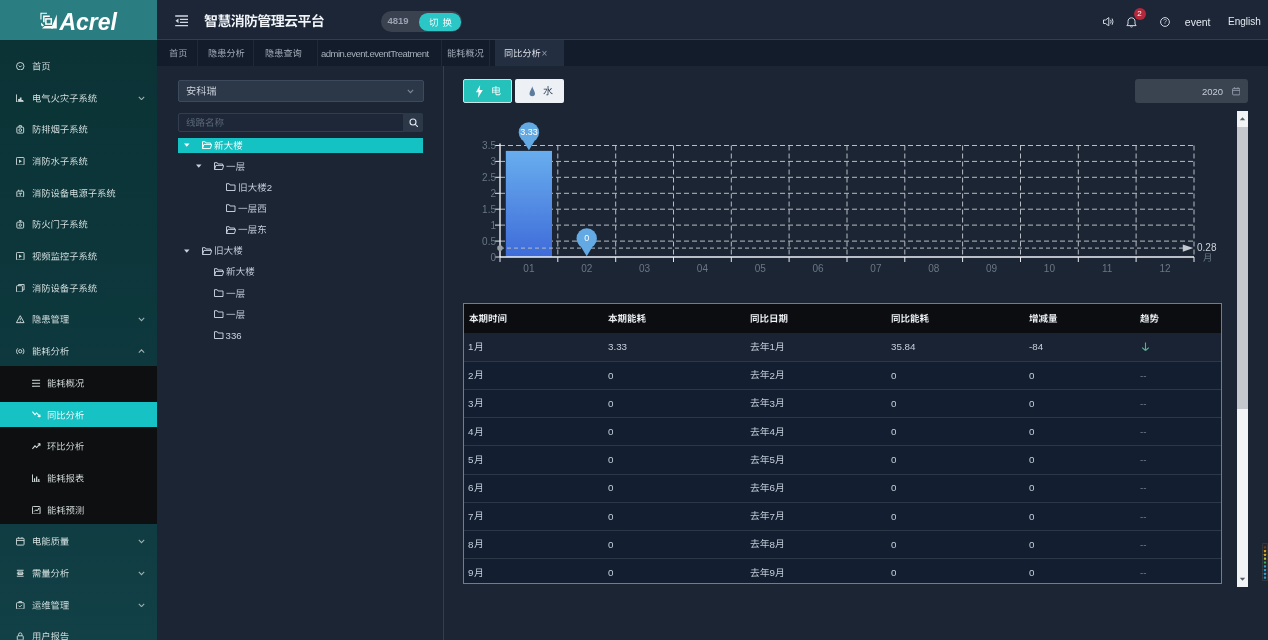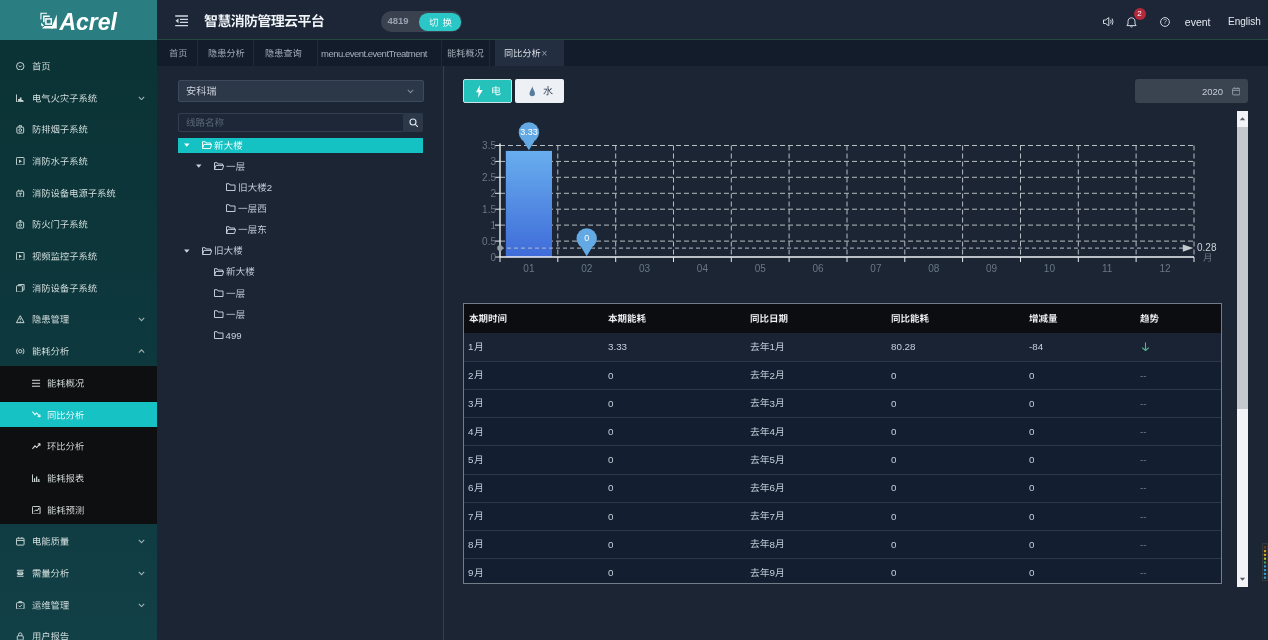--- a/index.html
+++ b/index.html
@@ -87,21 +87,21 @@
     </g>
   </svg>
 <svg style="position:absolute;left:446.8px;top:45.8px;overflow:visible" width="39" height="13">
     <g transform="translate(0,10.6) scale(0.009200,-0.009200)" fill="#a5afbb">
       <use href="#g19r" x="0"></use>
       <use href="#g20r" x="1000"></use>
       <use href="#g21r" x="2000"></use>
       <use href="#g22r" x="3000"></use>
     </g>
   </svg>
-<div class="abs" style="left:321px;top:48.2px;font:9.5px 'Liberation Sans';color:#a5afbb;letter-spacing:-0.5px">menu.event.eventTreatment</div>
+<div class="abs" style="left:321px;top:48.2px;font:9.5px 'Liberation Sans';color:#a5afbb;letter-spacing:-0.5px">admin.event.eventTreatment</div>
 <svg style="position:absolute;left:503.9px;top:45.8px;overflow:visible" width="39" height="13">
     <g transform="translate(0,10.6) scale(0.009200,-0.009200)" fill="#e9eef4">
       <use href="#g23r" x="0"></use>
       <use href="#g24r" x="1000"></use>
       <use href="#g15r" x="2000"></use>
       <use href="#g16r" x="3000"></use>
     </g>
   </svg>
 <div class="abs" style="left:541.5px;top:47.5px;font:10px 'Liberation Sans';color:#8f99a6">×</div>
 <div class="abs" style="left:0;top:40px;width:157px;height:600px;background:linear-gradient(180deg,#0b3336 0%,#0d383d 55%,#114046 100%)"></div>
@@ -498,21 +498,21 @@
   </svg>
 <svg style="position:absolute;left:225.6px;top:306.7px;overflow:visible" width="21" height="13">
     <g transform="translate(0,11.0) scale(0.009600,-0.009600)" fill="#c9d3df">
       <use href="#g70r" x="0"></use>
       <use href="#g71r" x="1000"></use>
     </g>
   </svg>
 <svg class="abs" style="left:213.5px;top:331.2px" width="10.5" height="8.5" viewBox="0 0 10.5 8.5" stroke-width="0.95">
     <path d="M0.5 7.5 V0.7 H3.2 L4.1 2 H9 V7.5 Z" fill="none" stroke="#c9d3df"></path>
   </svg>
-<div class="abs" style="left:225.6px;top:330.1px;font:9.6px 'Liberation Sans';color:#c9d3df">499</div>
+<div class="abs" style="left:225.6px;top:330.1px;font:9.6px 'Liberation Sans';color:#c9d3df">336</div>
 <div class="abs" style="left:463px;top:79px;width:49px;height:24px;background:#25c2bb;border:1px solid #cfe3e6;border-radius:2px"></div>
 <svg class="abs" style="left:475px;top:85px" width="8.6" height="12.7" viewBox="0 0 8.6 12.7">
 <path d="M5.2 0 L0.9 7.2 H3.6 L3 12.7 L7.8 5 H4.5 Z" fill="#fff"></path>
   </svg>
 <svg style="position:absolute;left:491.3px;top:83.4px;overflow:visible" width="12" height="14">
     <g transform="translate(0,11.5) scale(0.010000,-0.010000)" fill="#fff">
       <use href="#g25r" x="0"></use>
     </g>
   </svg>
 <div class="abs" style="left:515px;top:79px;width:49px;height:24px;background:#edf1f6;border-radius:2px"></div>
@@ -676,21 +676,21 @@
       <use href="#g90r" x="0"></use>
       <use href="#g91r" x="1000"></use>
     </g>
   </svg>
 <div class="abs" style="left:769.5px;top:341.3px;font:9.8px 'Liberation Sans';color:#c6d0dc">1</div>
 <svg style="position:absolute;left:775.3px;top:339.0px;overflow:visible" width="12" height="14">
     <g transform="translate(0,11.3) scale(0.009800,-0.009800)" fill="#c6d0dc">
       <use href="#g75r" x="0"></use>
     </g>
   </svg>
-<div class="abs" style="left:891px;top:341.3px;font:9.8px 'Liberation Sans';color:#c6d0dc">80.28</div>
+<div class="abs" style="left:891px;top:341.3px;font:9.8px 'Liberation Sans';color:#c6d0dc">35.84</div>
 <div class="abs" style="left:1029px;top:341.3px;font:9.8px 'Liberation Sans';color:#c6d0dc">-84</div>
 <svg class="abs" style="left:1141px;top:341.7px" width="9" height="10" viewBox="0 0 9 10">
     <path d="M4.5 0.5 V8.5 M4.5 8.5 L1.2 5.6 M4.5 8.5 L7.8 5.6" stroke="#55b591" stroke-width="1.1" fill="none"></path>
   </svg>
 <div class="abs" style="left:464px;top:360.8px;width:757px;height:1px;background:#2c3847"></div>
 <div class="abs" style="left:468px;top:369.5px;font:9.8px 'Liberation Sans';color:#c6d0dc">2</div>
 <svg style="position:absolute;left:474.3px;top:367.2px;overflow:visible" width="12" height="14">
     <g transform="translate(0,11.3) scale(0.009800,-0.009800)" fill="#c6d0dc">
       <use href="#g75r" x="0"></use>
     </g>

